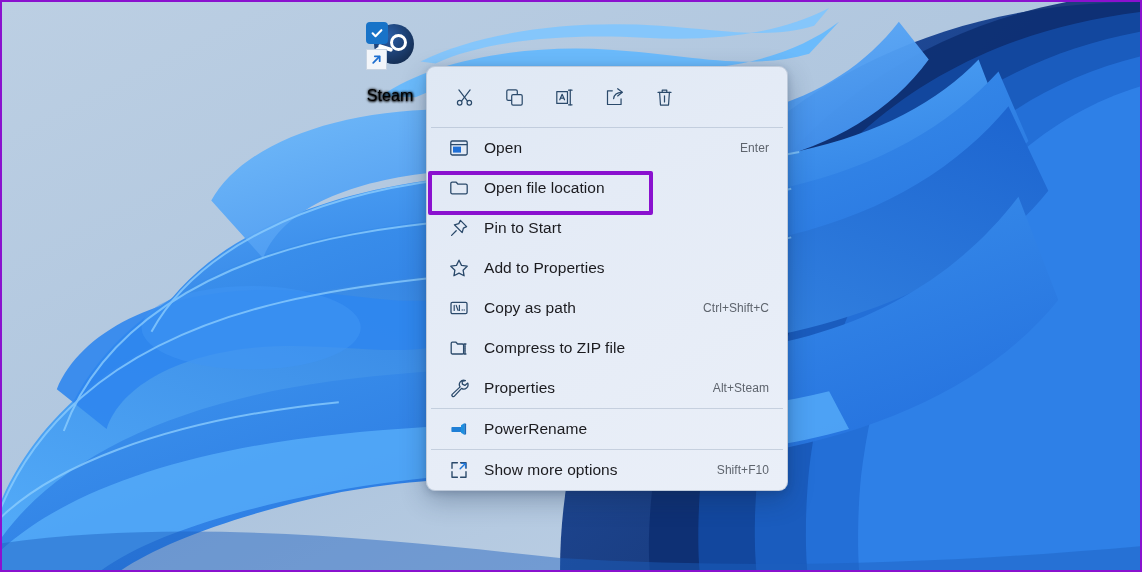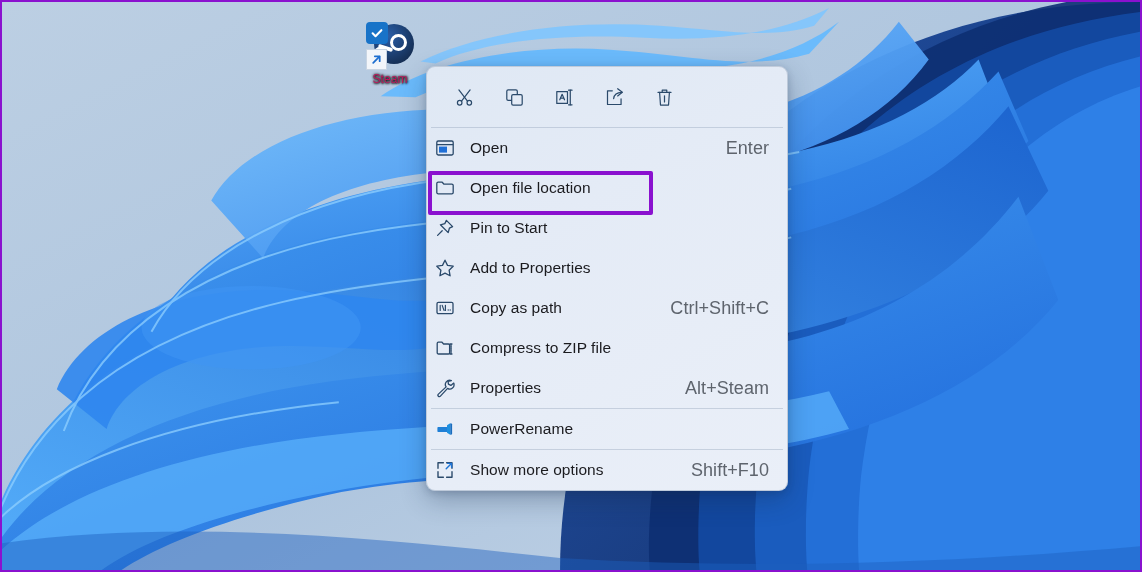--- a/index.html
+++ b/index.html
@@ -89,23 +89,23 @@
     left: 0px; bottom: 0px;
     width: 21px; height: 21px;
     background: #f3f6fa;
     border: 1px solid #c8d4e2;
     display: flex;
     align-items: center;
     justify-content: center;
   }
   #desktop-icon .shortcut-badge svg { width: 15px; height: 15px; }
   #desktop-icon .label {
-    margin-top: 2px;
-    font-size: 12px;
-    color: #be185d;
+    margin-top: 18px;
+    font-size: 16px;
+    color: #000000;
     text-shadow: 0 0 3px rgba(0,0,0,.85), 0 1px 2px rgba(0,0,0,.8), 1px 0 2px rgba(0,0,0,.6);
     line-height: 15px;
     letter-spacing: .1px;
   }
 
   
   #context-menu {
     position: absolute;
     left: 424px;
     top: 64px;
@@ -140,42 +140,42 @@
     height: 1px;
     margin: 0 4px;
     background: rgba(120,140,165,.30);
   }
 
   .menu-item {
     position: relative;
     display: flex;
     align-items: center;
     height: 40px;
-    padding: 0 14px 0 6px;
+    padding: 0 14px 0 20px;
   }
   .menu-item .mi-icon {
     flex: 0 0 auto;
     width: 30px;
     height: 24px;
     display: flex;
     align-items: center;
     justify-content: flex-start;
     margin-left: 2px;
   }
   .menu-item .mi-icon svg { width: 20px; height: 20px; }
   .menu-item .mi-label {
     flex: 1 1 auto;
     font-size: 15.5px;
     color: #1b1b1f;
     letter-spacing: .05px;
     padding-left: 5px;
   }
   .menu-item .mi-accel {
     flex: 0 0 auto;
-    font-size: 18px;
+    font-size: 12px;
     color: #5e646d;
     letter-spacing: .05px;
     padding-right: 4px;
   }
 
   
   #admin-highlight {
     position: absolute;
     left: 426px;
     top: 169px;

